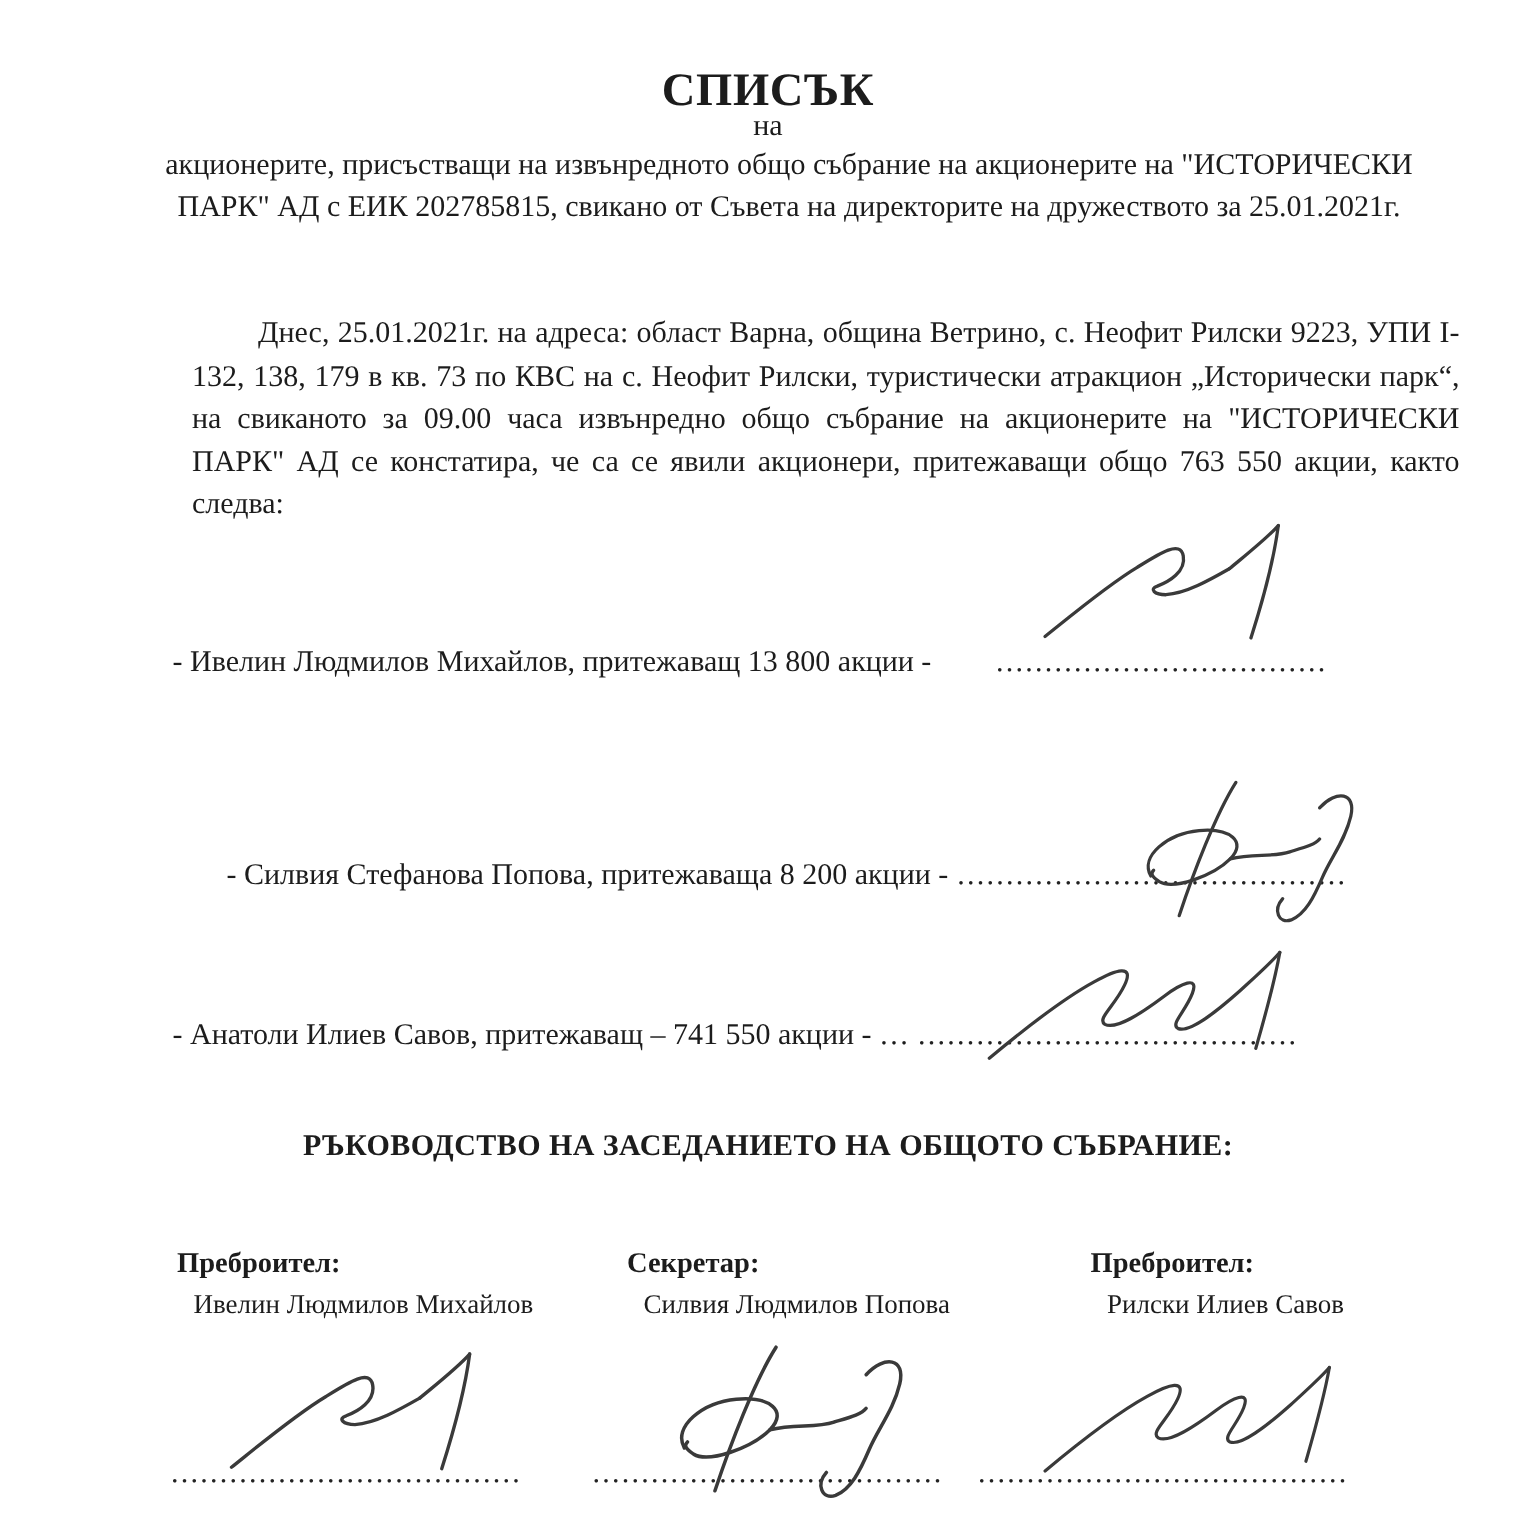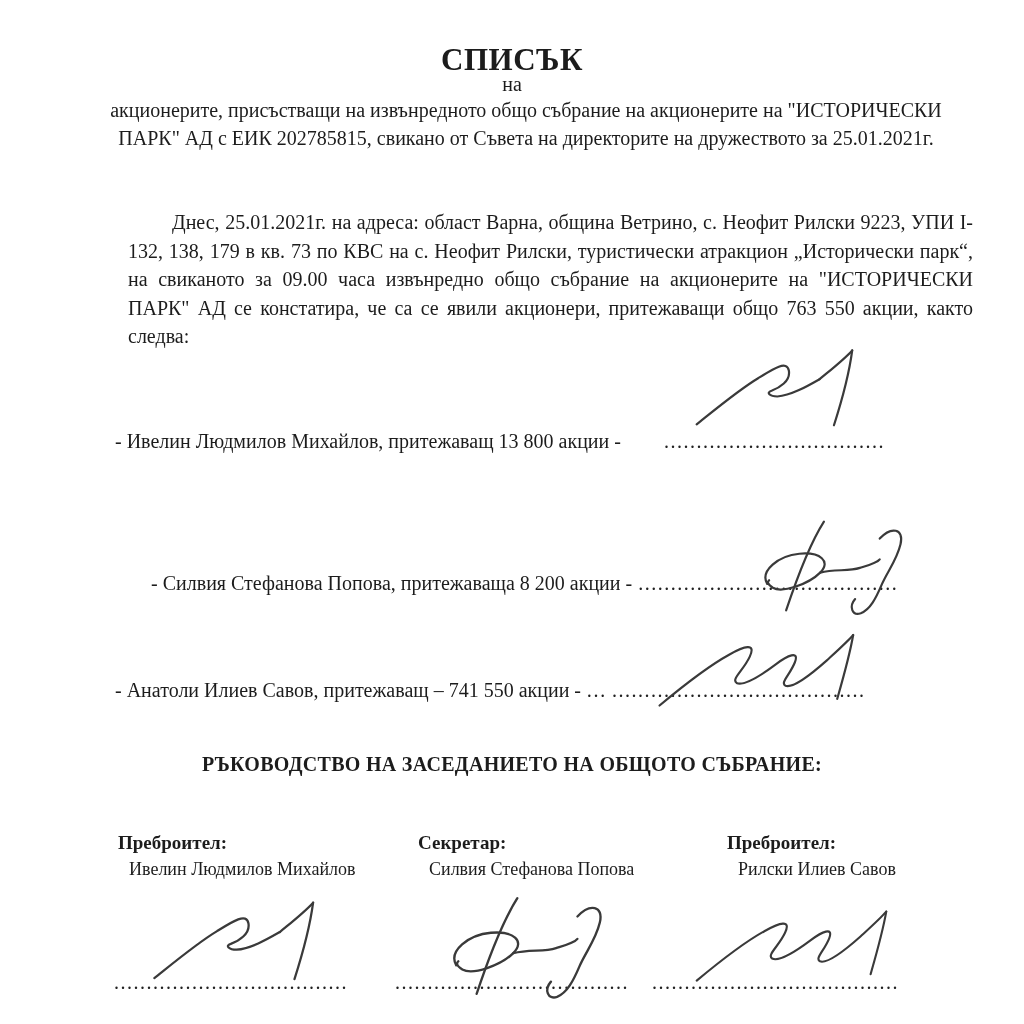--- a/index.html
+++ b/index.html
@@ -82,21 +82,21 @@
   </div>
 
   <div class="mgmt">РЪКОВОДСТВО НА ЗАСЕДАНИЕТО НА ОБЩОТО СЪБРАНИЕ:</div>
 
   <div class="officer o1">
     <div class="role">Преброител:</div>
     <div class="name">Ивелин Людмилов Михайлов</div>
   </div>
   <div class="officer o2">
     <div class="role">Секретар:</div>
-    <div class="name">Силвия Стефанова Попова</div>
+    <div class="name">Силвия Людмилов Попова</div>
   </div>
   <div class="officer o3">
     <div class="role">Преброител:</div>
     <div class="name">Рилски Илиев Савов</div>
   </div>
 
   <svg class="sig sig-a2" viewBox="0 0 200 100">
     <path d="M8,92 C28,76 52,56 72,44 C88,34 102,25 104,36 C106,47 94,54 86,57 C80,59 84,63 92,63 C106,62 122,53 136,45"></path>
     <path d="M136,45 C148,35 162,24 170,15"></path>
     <path d="M170,15 C167,38 159,68 151,93"></path>

